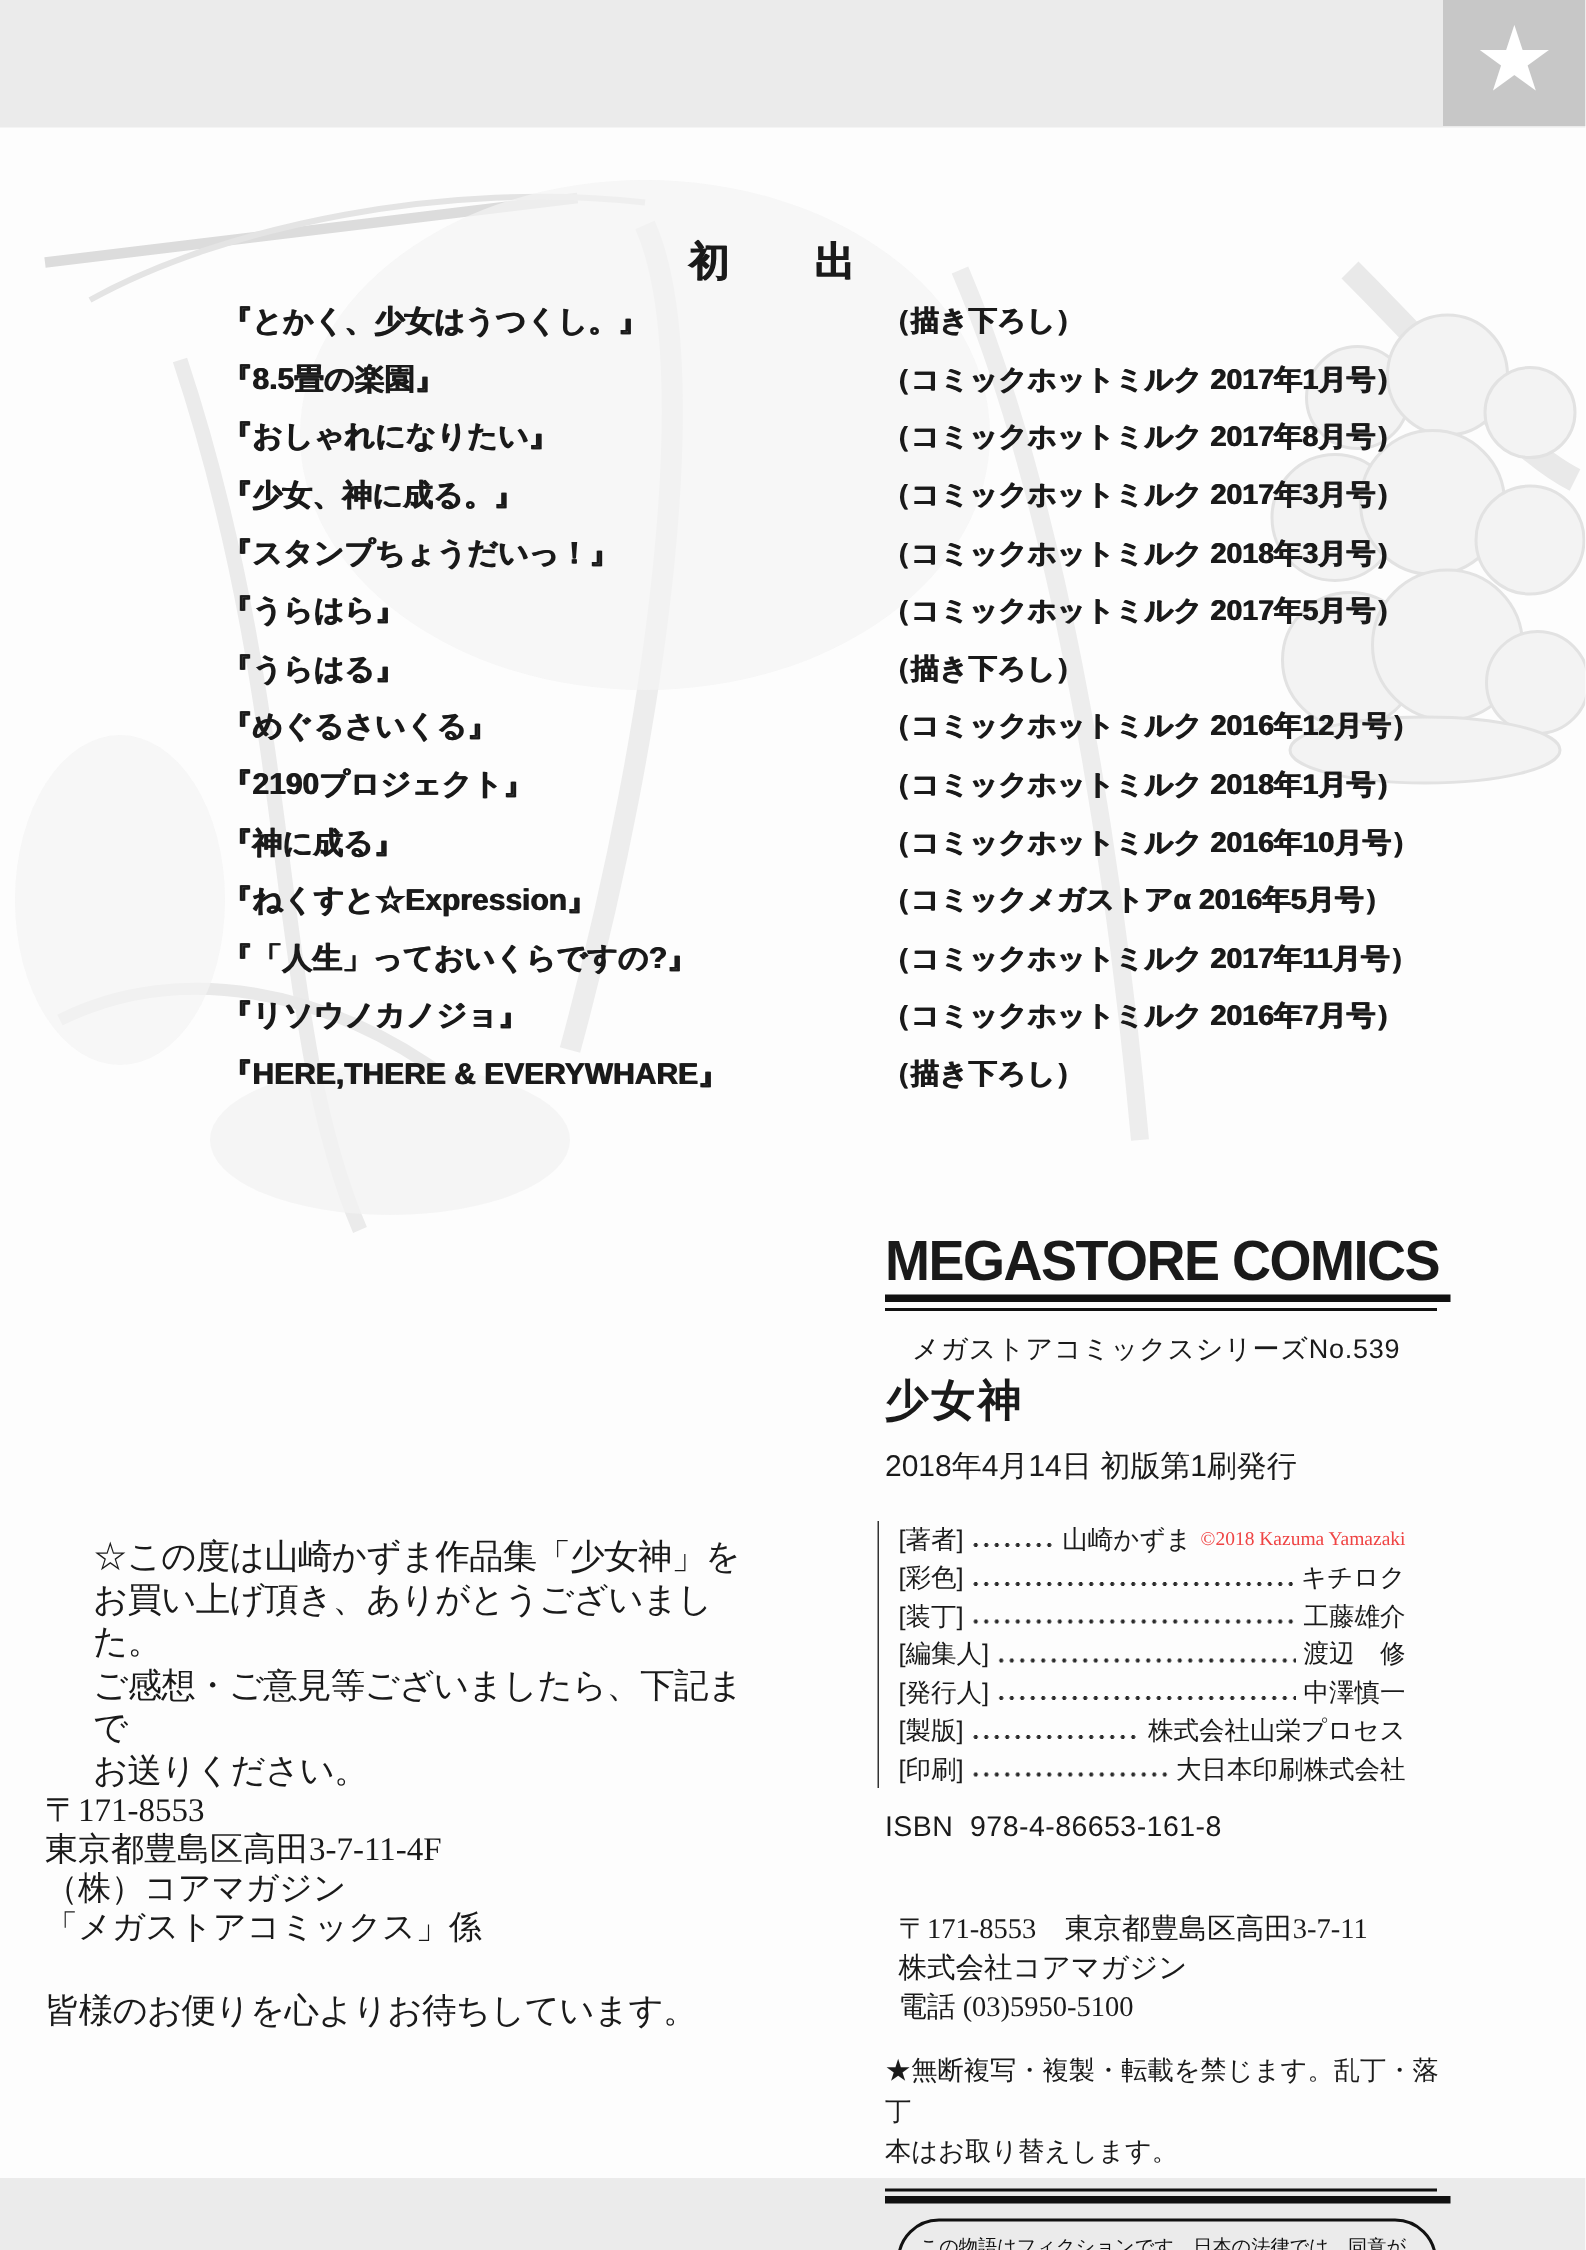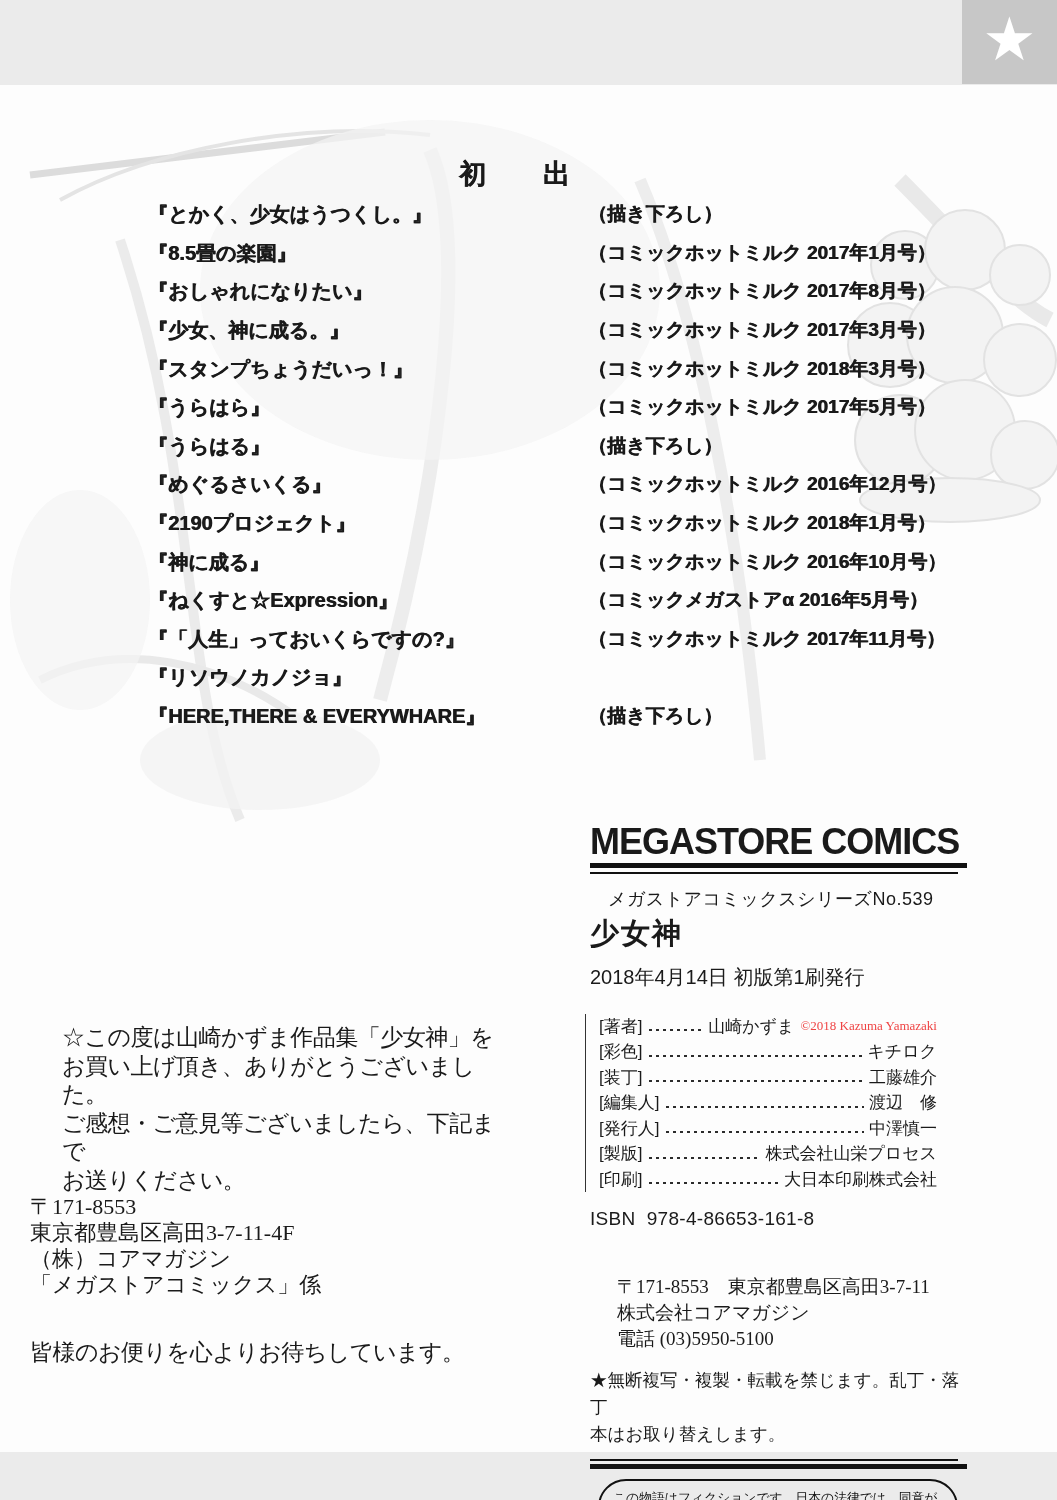--- a/index.html
+++ b/index.html
@@ -94,21 +94,21 @@
   }
   .credit-value { flex: none; white-space: nowrap; }
   .credit-extra {
     flex: none; white-space: nowrap;
     font-family: "Liberation Serif", serif;
     font-size: 13px; margin-left: 6px; color: #ef4444;
   }
   .isbn { margin-top: 16px; font-size: 19px; white-space: pre-wrap; letter-spacing: 0.3px; }
 
   .pub-block {
-    margin-top: 44px; margin-left: 27px;
+    margin-top: 44px; margin-left: 9px;
     font-family: "Liberation Serif", serif;
     font-size: 19px; line-height: 26px;
   }
   .copyright-notice {
     margin-top: 15px; width: 385px;
     font-size: 17.5px; line-height: 27px;
     white-space: pre-line;
   }
   .divider-rule-thin  { width: 368px; height: 1.5px; background: #111; margin-top: 11px; }
   .divider-rule-thick { width: 377px; height: 5px; background: #111; margin-top: 3px; }
@@ -126,21 +126,21 @@
   .thanks {
     font-size: 23px; line-height: 28.5px;
     white-space: pre-line; letter-spacing: -0.5px; margin-left: 32px;
   }
   .mail-address {
     width: 440px; text-align: left;
     font-family: "Liberation Serif", serif;
     font-size: 22px; line-height: 26px;
     white-space: pre-line;
   }
-  .waiting { margin-top: 39px; font-size: 23px; letter-spacing: -0.5px; }
+  .waiting { margin-top: 27px; font-size: 23px; letter-spacing: -0.5px; }
 </style>
 </head>
 <body>
 
 <div id="page">
 
   <svg class="bg-art" width="1057" height="780" viewBox="0 0 1057 780" aria-hidden="true">
     <g fill="none" stroke="#e4e4e4" stroke-width="4">
       <path d="M30 115 L 385 72" stroke="#dcdcdc" stroke-width="7"></path>
       <path d="M60 140 C 150 90, 300 60, 430 75"></path>
@@ -219,20 +219,21 @@
       <div class="fp-row">
         <span class="fp-title">『ねくすと☆Expression』</span>
         <span class="fp-source">（コミックメガストアα 2016年5月号）</span>
       </div>
       <div class="fp-row">
         <span class="fp-title">『「人生」っておいくらですの?』</span>
         <span class="fp-source">（コミックホットミルク 2017年11月号）</span>
       </div>
       <div class="fp-row">
         <span class="fp-title">『リソウノカノジョ』</span>
+        <span class="fp-source">（コミックホットミルク 2016年7月号）</span>
       </div>
       <div class="fp-row">
         <span class="fp-title">『HERE,THERE &amp; EVERYWHARE』</span>
         <span class="fp-source">（描き下ろし）</span>
       </div>
     </div>
   </div>
 
   <div class="reader-note">
     <div class="thanks">☆この度は山崎かずま作品集「少女神」を

